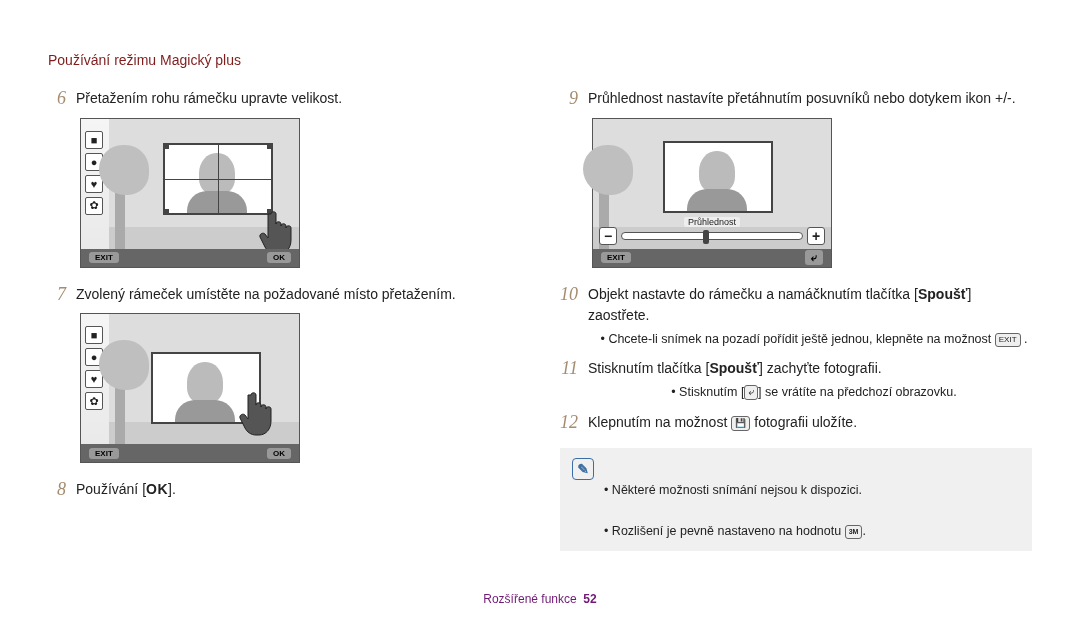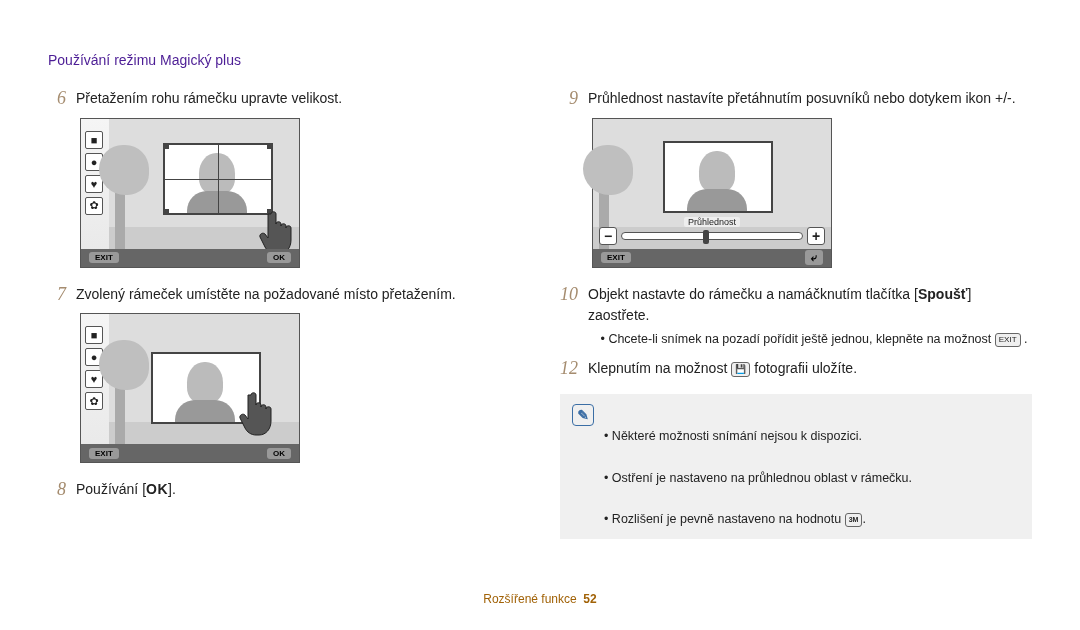--- a/index.html
+++ b/index.html
@@ -8,21 +8,21 @@
     background: #fff;
     width: 1080px;
     height: 630px;
     position: relative;
     color: #222;
   }
   .page-header {
     position: absolute;
     top: 52px;
     left: 48px;
-    color: #4c1d95;
+    color: #7f1d1d;
     font-size: 14px;
     font-weight: 400;
   }
   .columns {
     position: absolute;
     top: 88px;
     left: 48px;
     right: 48px;
     display: flex;
     gap: 40px;
@@ -284,21 +284,21 @@
   .note-list { list-style:none; }
   .note-list li::before { content:"• "; }
   .note-list li { line-height:1.5;margin-top:23px; }
 
   .footer {
     position:absolute;
     bottom:24px;
     left:0; right:0;
     text-align:center;
     font-size:12px;
-    color:#a16207;
+    color:#701a75;
   }
   .footer .pg { font-weight:bold; }
 </style>
 </head>
 <body>
 
 <div class="page-header">Používání režimu Magický plus</div>
 
 <div class="columns">
 
@@ -427,33 +427,43 @@
       <div class="step-body">
         <span>
           <span>Objekt nastavte do rámečku a namáčknutím tlačítka [</span><span class="bold">Spoušť</span><span>] zaostřete.</span>
         </span>
         <div class="sub">
           <span>Chcete-li snímek na pozadí pořídit ještě jednou, klepněte na možnost </span><span class="exit-badge">EXIT</span> .
         </div>
       </div>
     </div>
 
+    <div class="step">
+      <div class="step-num">11</div>
+      <div class="step-body">
+        <span>
+          <span>Stisknutím tlačítka [</span><span class="bold">Spoušť</span><span>] zachyťte fotografii.</span>
+        </span>
+        <div class="sub">
+          <span>Stisknutím [</span><span class="back-badge"></span><span>] se vrátíte na předchozí obrazovku.</span>
+        </div>
+      </div>
+    </div>
 
     <div class="step">
       <div class="step-num">12</div>
       <div class="step-body">
         <span>Klepnutím na možnost </span><span class="save-badge"></span><span> fotografii uložíte.</span>
       </div>
     </div>
 
     <div class="note-box">
       <div class="note-icon">✎</div>
       <ul class="note-list">
         <li>Některé možnosti snímání nejsou k dispozici.</li>
-        <li>Ostření je nastaveno na průhlednou oblast v rámečku.</li>
         <li>
           <span>Rozlišení je pevně nastaveno na hodnotu </span><span class="size-badge"></span><span>.</span>
         </li>
       </ul>
     </div>
 
   </div>
 </div>
 
 <div class="footer">

